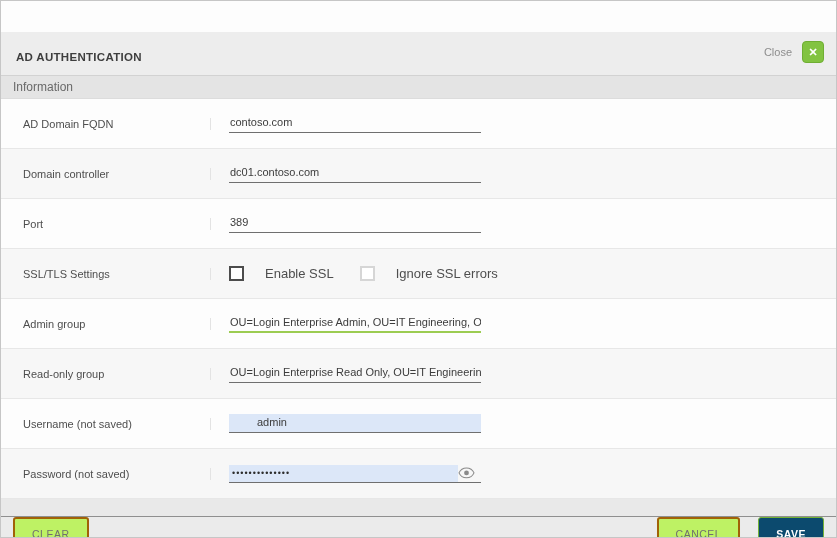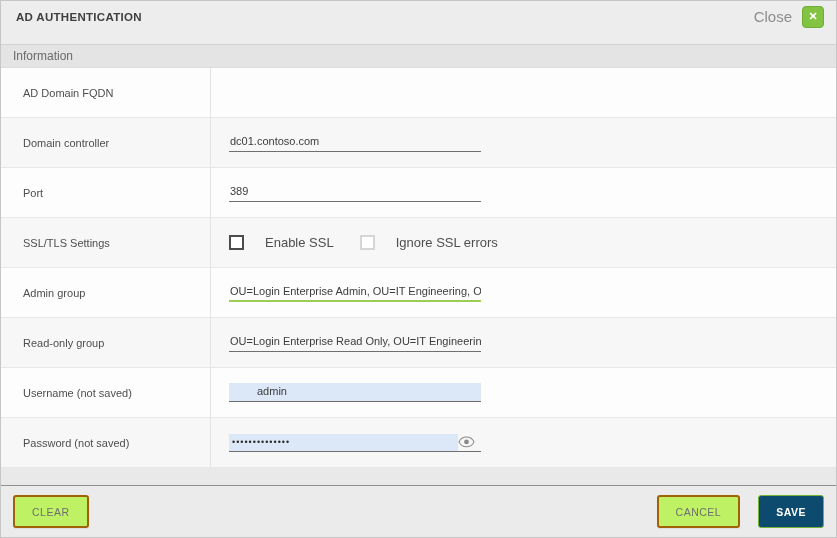--- a/index.html
+++ b/index.html
@@ -1,30 +1,30 @@
 <!DOCTYPE html>
 <html><head>
 <meta charset="utf-8">
 <style>
   html,body{margin:0;padding:0;background:#f4f4f4;font-family:"Liberation Sans",sans-serif;}
   .dialog{width:837px;height:538px;box-sizing:border-box;border:1px solid #c6c6c6;background:#fdfdfd;display:flex;flex-direction:column;overflow:hidden;}
 
   
-  .header{flex:0 0 44px;background:#ededed;border-bottom:1px solid #d2d2d2;display:flex;align-items:center;justify-content:space-between;padding:0 12px 12px 15px;box-sizing:border-box;}
+  .header{flex:0 0 44px;background:#ededed;border-bottom:1px solid #d2d2d2;display:flex;align-items:flex-end;justify-content:space-between;padding:0 12px 12px 15px;box-sizing:border-box;margin-top:31px;}
   .title{font-size:11.5px;font-weight:bold;color:#3e3e3e;letter-spacing:0.3px;}
   .header-right{display:flex;align-items:center;gap:10px;}
-  .close-label{font-size:15px;color:#8d8d8d;}
+  .close-label{font-size:11px;color:#8d8d8d;}
   .close-btn{width:22px;height:22px;background:#82c341;border:1px solid #6fae33;border-radius:4px;color:#fff;font-size:11px;font-weight:bold;line-height:1;display:flex;align-items:center;justify-content:center;cursor:pointer;padding:0;}
 
   
   .info-bar{flex:0 0 22px;background:#e4e4e4;border-bottom:1px solid #dcdcdc;display:flex;align-items:center;padding-left:12px;font-size:12px;color:#696969;}
 
   
   .form{flex:0 0 400px;display:flex;flex-direction:column;}
-  .row{flex:0 0 50px;height:50px;display:flex;box-sizing:border-box;border-bottom:1px solid #e7e7e7;background:#fdfdfd;}
+  .row{flex:0 0 50px;height:50px;display:flex;box-sizing:border-box;border-bottom:1px solid #e7e7e7;background:#fdfdfd;align-items:center;}
   .row.alt{background:#f7f7f7;}
   .cell-label{flex:0 0 210px;width:210px;box-sizing:border-box;border-right:1px solid #e3e3e3;display:flex;align-items:center;padding-left:22px;font-size:11px;color:#4e4e4e;}
   .cell-input{flex:1;display:flex;align-items:center;padding-left:18px;position:relative;}
   .input{width:252px;box-sizing:border-box;border-bottom:1px solid #6f6f6f;padding:2px 1px 4px 1px;font-size:11px;color:#3c3c3c;white-space:nowrap;overflow:hidden;position:relative;}
   .input.green-underline{border-bottom:2px solid #9ccc52;padding-bottom:3px;}
   .input.autofill{background:#dce7f8;padding-left:28px;}
   .input.pw{padding:0 0 0 0;}
   .pw-fill{display:inline-block;background:#dce7f8;width:229px;box-sizing:border-box;padding:4px 0 4px 3px;font-size:9px;letter-spacing:1px;color:#2e2e2e;line-height:1;}
   .eye{position:absolute;right:6px;top:50%;transform:translateY(-50%);display:inline-flex;}
 
@@ -58,20 +58,25 @@
   </div>
 
   <div class="info-bar">
     <span>Information</span>
   </div>
 
   <div class="form">
 
     <div class="row">
       <div class="cell-label">AD Domain FQDN</div>
+      <div class="cell-input">
+        <div class="input">
+          <span>contoso.com</span>
+        </div>
+      </div>
     </div>
 
     <div class="row alt">
       <div class="cell-label">Domain controller</div>
       <div class="cell-input">
         <div class="input">
           <span>dc01.contoso.com</span>
         </div>
       </div>
     </div>

